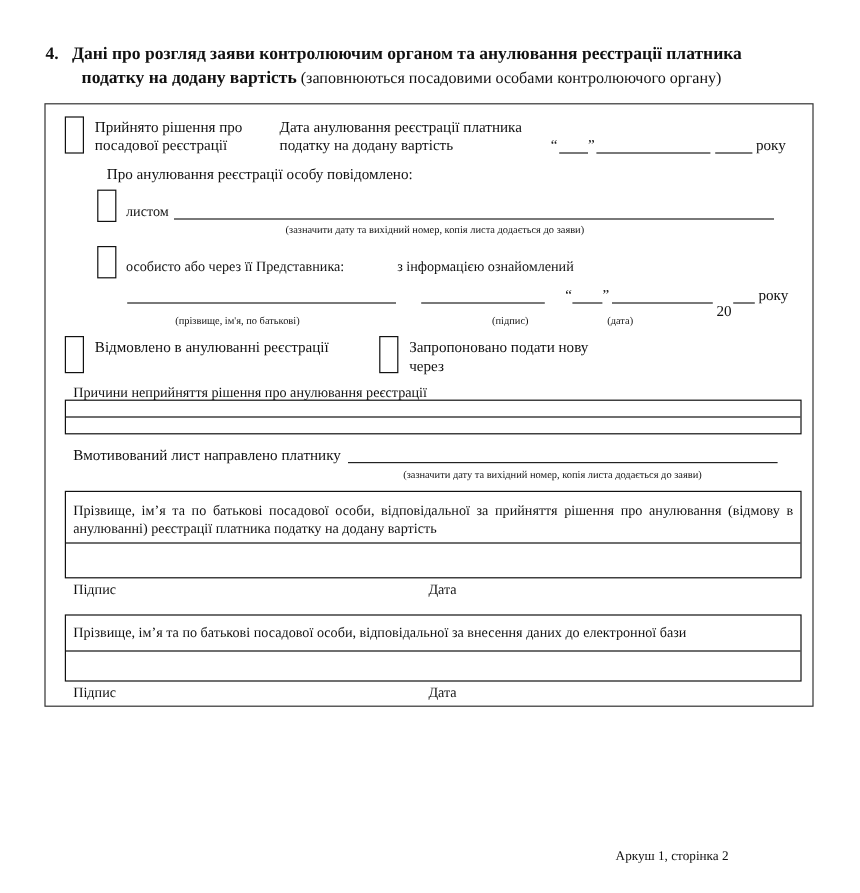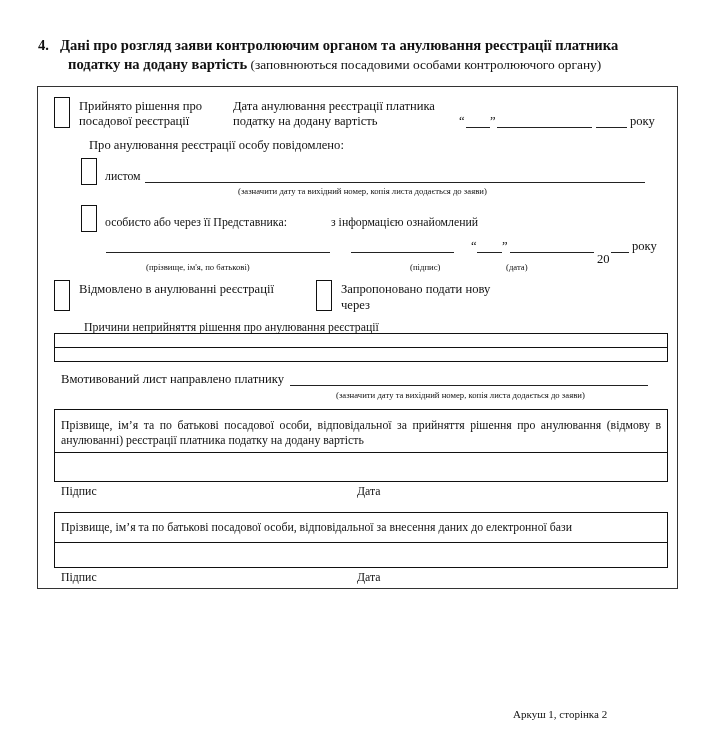--- a/index.html
+++ b/index.html
@@ -72,21 +72,21 @@
 <div class="abs t9" style="left:146px; top:262px;">(прізвище, ім'я, по батькові)</div>
 <div class="abs t9" style="left:364px; top:262px;margin-left:46px;">(підпис)</div>
 <div class="abs t9" style="left:506px; top:262px;">(дата)</div>
 
 <div class="cb" style="left:54px; top:280px;"></div>
 <div class="abs t13" style="left:79px; top:282px;">Відмовлено в анулюванні реєстрації</div>
 <div class="cb" style="left:316px; top:280px;"></div>
 <div class="abs t13" style="left:341px; top:282px;">Запропоновано подати нову</div>
 <div class="abs t13" style="left:341px; top:298px;">через</div>
 
-<div class="abs t12" style="left:61px; top:320px;margin-left:23px;">Причини неприйняття рішення про анулювання реєстрації</div>
+<div class="abs t12" style="left:61px; top:320px;">Причини неприйняття рішення про анулювання реєстрації</div>
 <div class="box" style="left:54px; top:333px; width:614px; height:29px;">
   <div class="hdiv" style="top:13px;"></div>
   <div class="abs" style="left:3px; top:0; height:13px; width:605px;"></div>
   <div class="abs" style="left:3px; top:14px; height:13px; width:605px;"></div>
 </div>
 
 <div class="abs t13" style="left:61px; top:372px;">Вмотивований лист направлено платнику</div>
 <div class="line" style="left:290px; top:385px; width:358px;"></div>
 <div class="abs t9" style="left:336px; top:390px;">(зазначити дату та вихідний номер, копія листа додається до заяви)</div>
 

